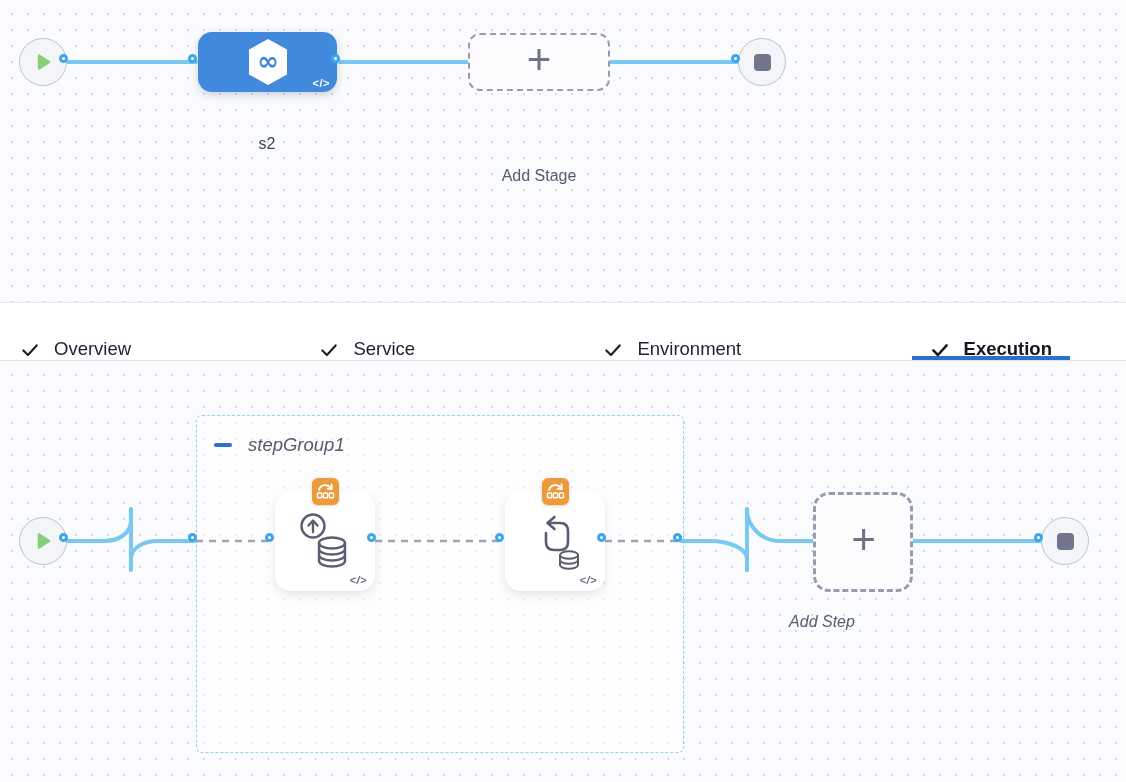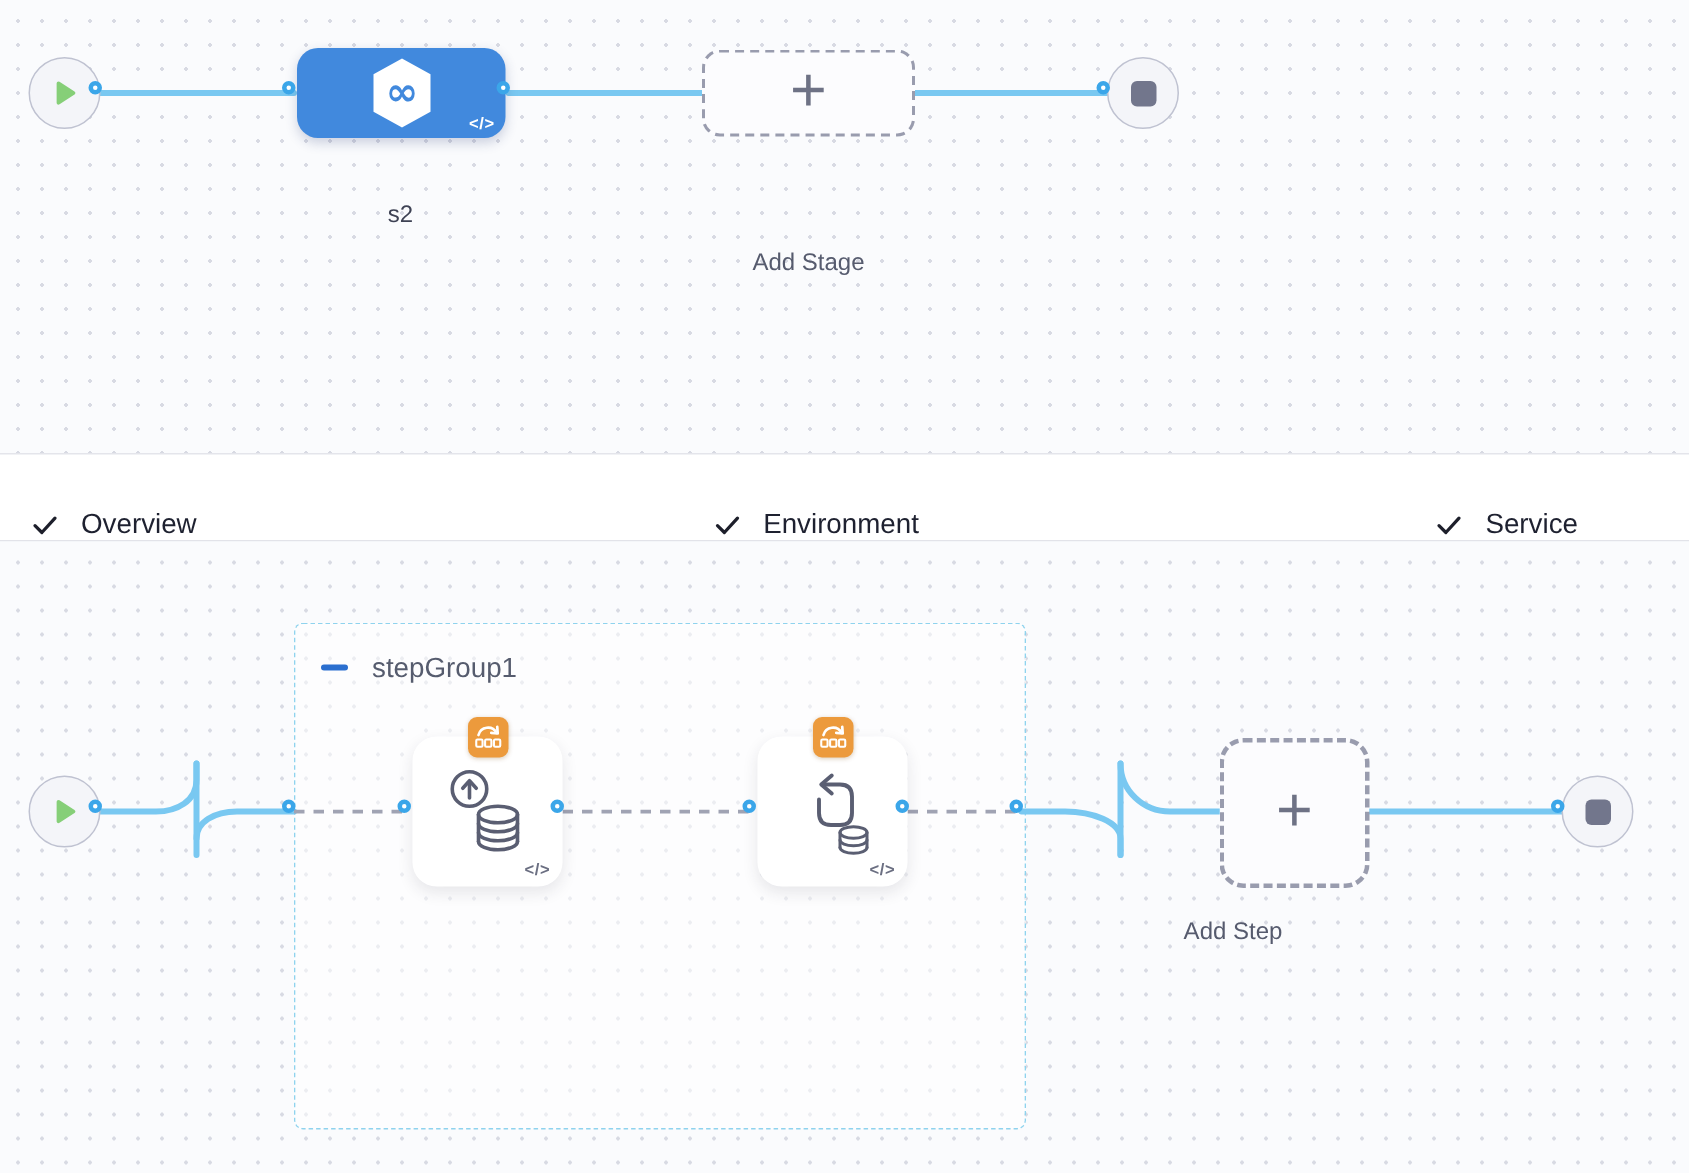--- a/index.html
+++ b/index.html
@@ -9,21 +9,21 @@
   .canvas { position:relative; width:1126px; height:782px; }
 
   .graph-section {
     position:absolute; left:0; width:1126px;
     background-color:#fafbfd;
     background-image: radial-gradient(circle, #d8dae3 1.1px, rgba(216,218,227,0) 1.25px);
     background-size:16px 16px;
     background-position:4px 6px;
   }
   .stage-graph { top:0; height:302px; }
-  .exec-graph  { top:361px; height:421px; }
+  .exec-graph  { top:361px; height:421px;font-style:italic; }
 
   .wires { position:absolute; left:0; top:0; pointer-events:none; }
 
   
   .round-node {
     position:absolute; width:48px; height:48px; border-radius:50%;
     background:#f4f5f9; border:1px solid #bfc2d1;
     display:flex; align-items:center; justify-content:center;
   }
   .stop-square { width:17px; height:17px; border-radius:4px; background:#72768c; }
@@ -147,29 +147,37 @@
           </svg>
       </span>
       <span>Overview</span>
     </div>
     <div class="tab">
       <span class="check-icon">
         <svg viewBox="0 0 24 24" width="20" height="20">
             <path d="M4 12.5 9.5 18 20 6.5" stroke="#1d1f2b" stroke-width="2.6" fill="none" stroke-linecap="round" stroke-linejoin="round"></path>
           </svg>
       </span>
+      <span>Service</span>
+    </div>
+    <div class="tab">
+      <span class="check-icon">
+        <svg viewBox="0 0 24 24" width="20" height="20">
+            <path d="M4 12.5 9.5 18 20 6.5" stroke="#1d1f2b" stroke-width="2.6" fill="none" stroke-linecap="round" stroke-linejoin="round"></path>
+          </svg>
+      </span>
       <span>Environment</span>
     </div>
-    <div class="tab">
-      <span class="check-icon">
-        <svg viewBox="0 0 24 24" width="20" height="20">
-            <path d="M4 12.5 9.5 18 20 6.5" stroke="#1d1f2b" stroke-width="2.6" fill="none" stroke-linecap="round" stroke-linejoin="round"></path>
-          </svg>
-      </span>
-      <span>Service</span>
+    <div class="tab active">
+      <span class="check-icon">
+        <svg viewBox="0 0 24 24" width="20" height="20">
+            <path d="M4 12.5 9.5 18 20 6.5" stroke="#14161f" stroke-width="3" fill="none" stroke-linecap="round" stroke-linejoin="round"></path>
+          </svg>
+      </span>
+      <span>Execution</span>
     </div>
   </nav>
 
   <section class="graph-section exec-graph">
 
     <div class="group-box">
       <div class="group-header">
         <div class="collapse-icon"></div>
         <span class="group-title">stepGroup1</span>
       </div>

